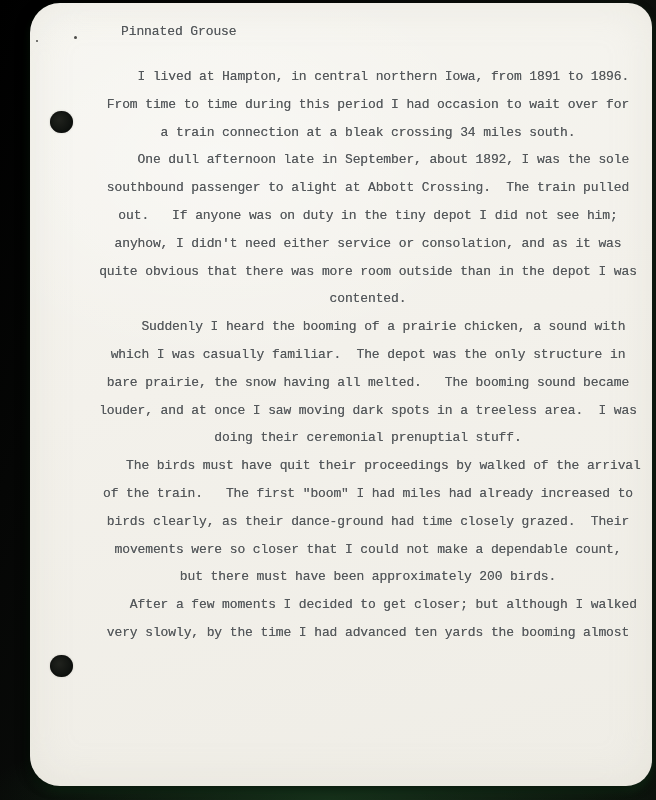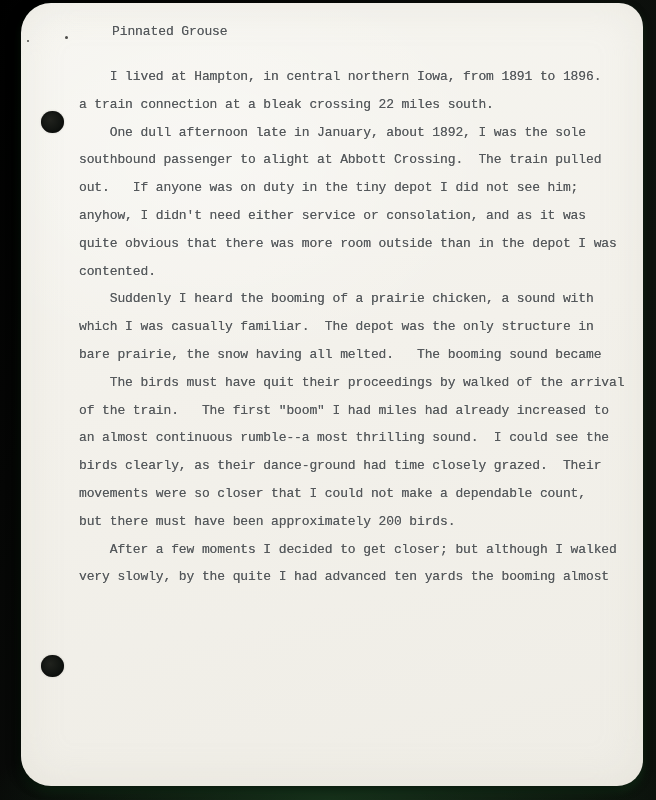--- a/index.html
+++ b/index.html
@@ -15,32 +15,33 @@
     position: relative;
     width: 656px;
     height: 800px;
     background:
       radial-gradient(ellipse 500px 120px at 50% 100%, rgba(30, 75, 38, 0.55), rgba(0,0,0,0) 70%),
       linear-gradient(115deg, #000000 0%, #0a0c0a 45%, #0e120e 75%, #0b100b 100%);
   }
 
   .paper {
     position: absolute;
-    left: 21px;
+    left: 30px;
     top: 3px;
     width: 622px;
     height: 783px;
     background:
       radial-gradient(ellipse 420px 300px at 30% 20%, rgba(255,255,255,0.35), rgba(255,255,255,0) 70%),
       linear-gradient(168deg, #f6f5f0 0%, #f3f1eb 45%, #efede6 100%);
     border-radius: 30px 24px 26px 30px;
     box-shadow:
       -5px 2px 10px rgba(0, 0, 0, 0.55),
       0 5px 9px rgba(18, 58, 26, 0.55),
       inset 0 0 40px rgba(205, 200, 185, 0.25);
+    text-align: center;
   }
 
   .hole {
     position: absolute;
     width: 23px;
     height: 22px;
     border-radius: 50%;
     background: radial-gradient(circle at 40% 40%, #20221d 0%, #101310 60%, #0a0d0a 100%);
     box-shadow: inset 0 0 2px rgba(0,0,0,0.9), 0 0 2px rgba(120,120,110,0.4);
   }
@@ -89,33 +90,35 @@
 
 <div class="scan-bg">
   <div class="paper">
     <div class="hole hole-top"></div>
     <div class="hole hole-bottom"></div>
     <div class="speck speck-1"></div>
     <div class="speck speck-2"></div>
     <div class="doc-title">Pinnated Grouse</div>
     <div class="doc-body">
         <div class="line">    I lived at Hampton, in central northern Iowa, from 1891 to 1896.</div>
-        <div class="line">a train connection at a bleak crossing 22 miles south.</div>
-        <div class="line">    One dull afternoon late in January, about 1892, I was the sole</div>
+        <div class="line">From time to time during this period I had occasion to wait over for</div>
+        <div class="line">a train connection at a bleak crossing 34 miles south.</div>
+        <div class="line">    One dull afternoon late in September, about 1892, I was the sole</div>
         <div class="line">southbound passenger to alight at Abbott Crossing.  The train pulled</div>
         <div class="line">out.   If anyone was on duty in the tiny depot I did not see him;</div>
         <div class="line">anyhow, I didn't need either service or consolation, and as it was</div>
         <div class="line">quite obvious that there was more room outside than in the depot I was</div>
         <div class="line">contented.</div>
         <div class="line">    Suddenly I heard the booming of a prairie chicken, a sound with</div>
         <div class="line">which I was casually familiar.  The depot was the only structure in</div>
         <div class="line">bare prairie, the snow having all melted.   The booming sound became</div>
+        <div class="line">louder, and at once I saw moving dark spots in a treeless area.  I was</div>
+        <div class="line">doing their ceremonial prenuptial stuff.</div>
         <div class="line">    The birds must have quit their proceedings by walked of the arrival</div>
         <div class="line">of the train.   The first "boom" I had miles had already increased to</div>
-        <div class="line">an almost continuous rumble--a most thrilling sound.  I could see the</div>
         <div class="line">birds clearly, as their dance-ground had time closely grazed.  Their</div>
         <div class="line">movements were so closer that I could not make a dependable count,</div>
         <div class="line">but there must have been approximately 200 birds.</div>
         <div class="line">    After a few moments I decided to get closer; but although I walked</div>
-        <div class="line">very slowly, by the quite I had advanced ten yards the booming almost</div>
+        <div class="line">very slowly, by the time I had advanced ten yards the booming almost</div>
       </div>
   </div>
 </div>
 
 </body></html>

